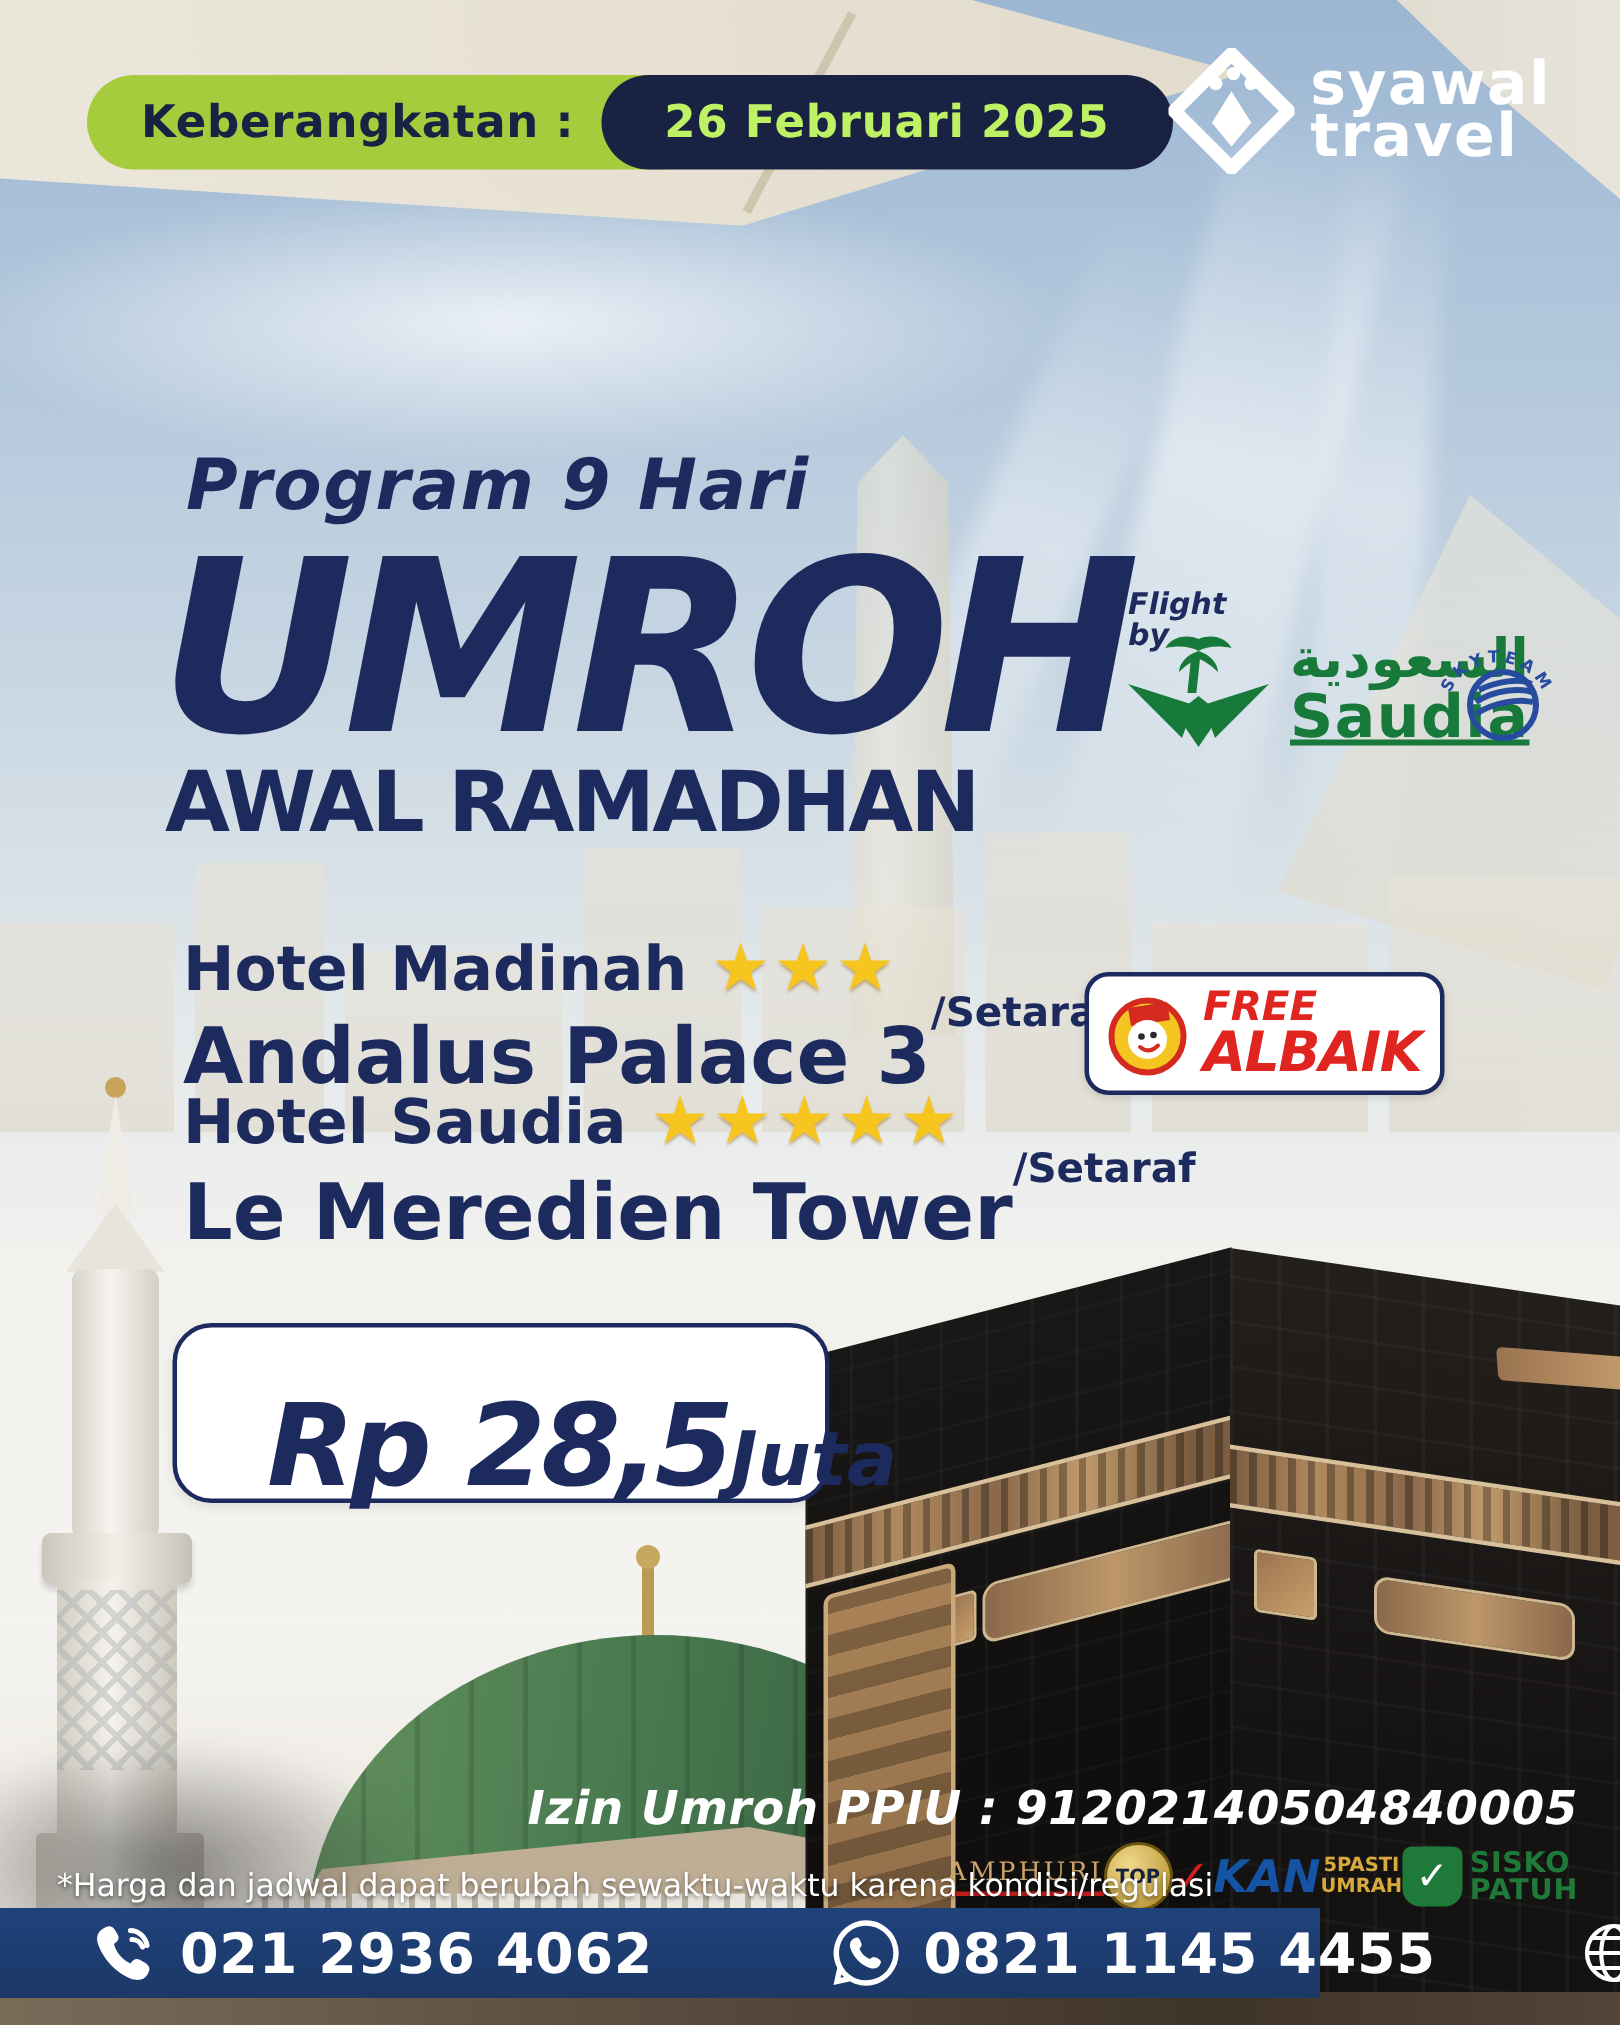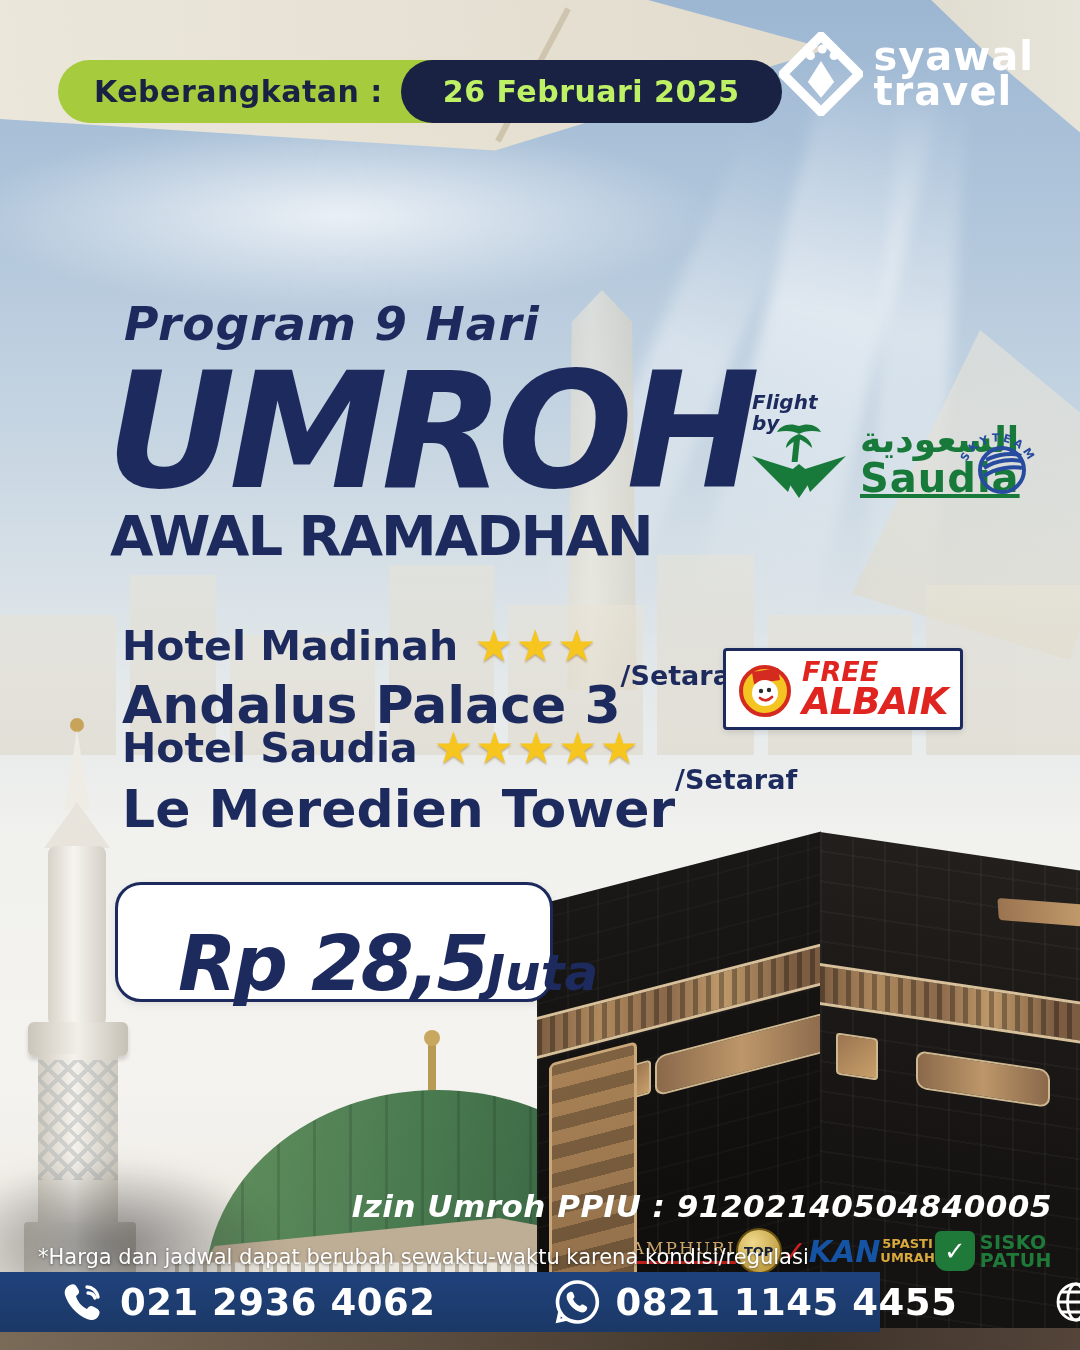--- a/index.html
+++ b/index.html
@@ -58,21 +58,21 @@
   .hizam{position:absolute;left:0;width:100%;height:36px;
     background:repeating-linear-gradient(90deg,rgba(0,0,0,.3) 0 5px,transparent 5px 13px),linear-gradient(90deg,#7c5d42,#b08a5e 22%,#8a684a 45%,#c09a6a 65%,#7c5d42 90%);
     border-top:3px solid #d8c09a;border-bottom:3px solid #d8c09a;}
   .med{position:absolute;background:linear-gradient(90deg,#8a684a,#bd976a,#8a684a);border:2px solid #cfb78f;border-radius:10px;}
   .med-sq{position:absolute;background:linear-gradient(135deg,#9a7450,#c9a06a);border:2px solid #cfb78f;border-radius:4px;}
   .kaaba-door{position:absolute;left:12px;top:162px;width:82px;height:430px;border:3px solid #caa87a;border-radius:6px;
     background:repeating-linear-gradient(0deg,rgba(0,0,0,.25) 0 14px,transparent 14px 28px),linear-gradient(180deg,#a98256,#7e5f40);}
   .mizab{position:absolute;left:178px;top:36px;width:104px;height:22px;background:linear-gradient(90deg,#9a7450,#caa271);border-radius:4px;transform:rotate(-4deg);}
   .ground{position:absolute;left:0;top:1328px;width:1080px;height:22px;background:linear-gradient(90deg,#7a6a58,#5a4c3e 40%,#3f342a 75%,#54443a);}
   
-  .badge-row{position:absolute;left:58px;top:60px;display:flex;align-items:flex-end;z-index:20;}
+  .badge-row{position:absolute;left:58px;top:50px;display:flex;align-items:flex-end;z-index:20;}
   .badge-green{background:#a6cb3d;color:#1a2244;font-weight:bold;font-size:30px;
     padding:14px 90px 14px 36px;border-radius:32px;letter-spacing:.5px;}
   .badge-navy{background:#1a2244;color:#bef264;font-weight:bold;font-size:30px;
     padding:14px 42px;border-radius:32px;margin-left:-72px;letter-spacing:.5px;}
   
   .brand{position:absolute;right:46px;top:32px;display:flex;align-items:center;gap:10px;z-index:20;color:#fff;}
   .brand-text{font-weight:bold;font-size:40px;line-height:.88;letter-spacing:1px;}
   
   .program{position:absolute;left:124px;top:296px;z-index:10;color:#1d2a5e;font-size:47px;font-weight:bold;font-style:italic;letter-spacing:1px;}
   .title{position:absolute;left:106px;top:352px;z-index:10;color:#1d2a5e;font-size:160px;font-weight:bold;font-style:italic;letter-spacing:-7px;line-height:1;}
@@ -82,21 +82,21 @@
   .saudia-text{color:#187a3a;font-weight:bold;line-height:1;margin-left:6px;}
   .saudia-ar{font-size:36px;}
   .saudia-en{font-size:40px;letter-spacing:1px;text-decoration:underline;}
   .skyteam{position:absolute;left:952px;top:412px;z-index:11;}
   
   .hotel-city{position:absolute;left:122px;z-index:10;color:#1d2a5e;font-size:41px;font-weight:bold;display:flex;align-items:center;gap:16px;}
   .stars{color:#f6c51e;font-size:44px;letter-spacing:2px;text-shadow:0 2px 2px rgba(140,90,0,.4);}
   .hotel-name{position:absolute;left:122px;z-index:10;color:#1d2a5e;font-size:52px;font-weight:bold;}
   .hotel-name sup{font-size:27px;vertical-align:38px;}
   
-  .albaik{position:absolute;left:723px;top:648px;width:214px;height:76px;background:#fff;border:3px solid #1d2a5e;border-radius:4px;
+  .albaik{position:absolute;left:723px;top:648px;width:214px;height:76px;background:#fff;border:3px solid #1d2a5e;border-radius:16px;
     z-index:10;display:flex;align-items:center;padding:0 10px;gap:8px;box-shadow:0 2px 6px rgba(0,0,0,.12);}
   .albaik-words{color:#e0241f;font-weight:bold;font-style:italic;line-height:.95;}
   .albaik-w1{font-size:27px;}
   .albaik-w2{font-size:37px;letter-spacing:-1px;}
   
   .price-box{position:absolute;left:115px;top:882px;width:432px;height:114px;background:#fff;border:3px solid #1d2a5e;border-radius:26px;z-index:10;
     box-shadow:0 3px 8px rgba(0,0,0,.08);}
   .price-label{position:absolute;left:26px;top:12px;color:#1d2a5e;font-size:30px;font-weight:bold;}
   .price-line{position:absolute;left:60px;top:34px;color:#1d2a5e;font-weight:bold;font-style:italic;white-space:nowrap;}
   .price-big{font-size:76px;letter-spacing:-3px;}

